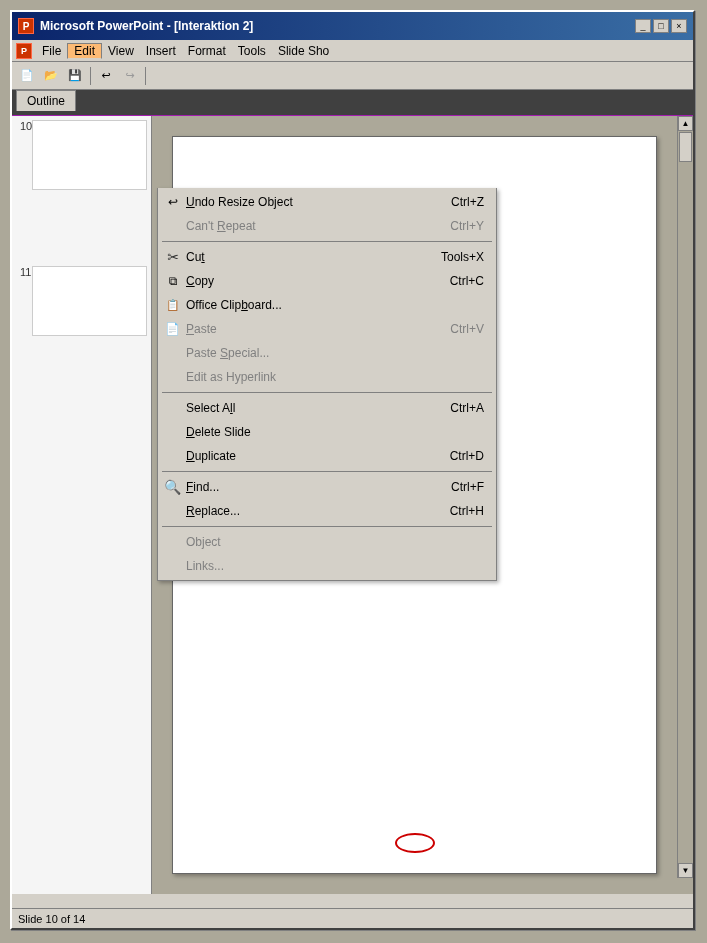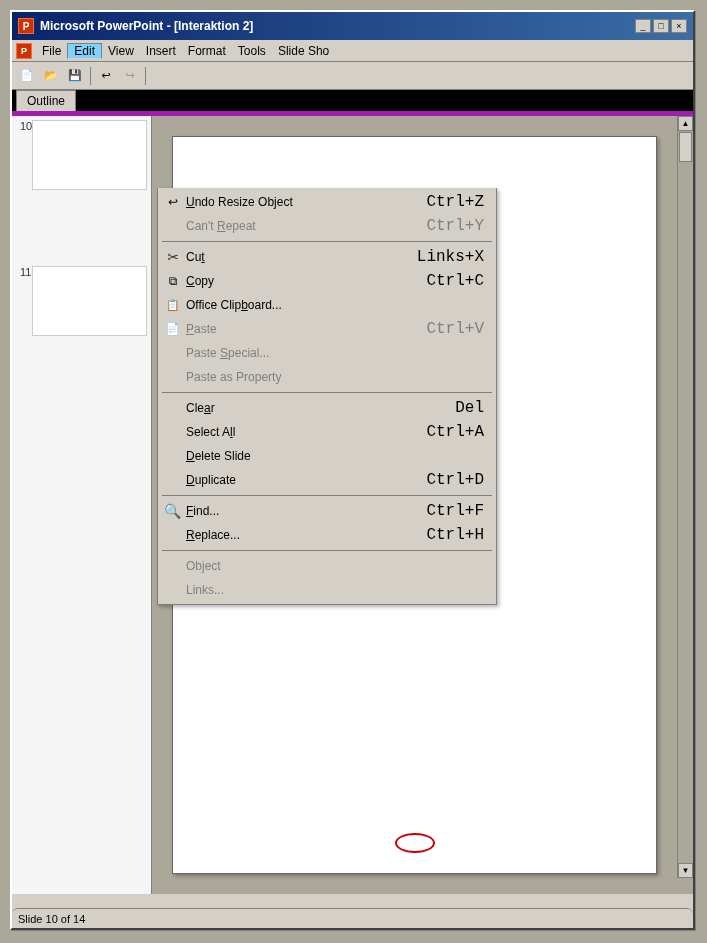--- a/index.html
+++ b/index.html
@@ -120,26 +120,26 @@
     }
     .toolbar-sep {
       width: 1px;
       height: 18px;
       background: #808080;
       margin: 0 2px;
     }
 
     
     .tab-bar {
-      background: #000000;
+      background: #404040;
       height: 26px;
       display: flex;
-      align-items: flex-end;
+      align-items: flex-start;
       padding: 0 4px;
-      border-bottom: 5px solid #a21caf;
+      border-bottom: 1px solid #a21caf;
     }
     .tab {
       padding: 3px 10px;
       background: #d4d0c8;
       border: 1px solid #808080;
       border-bottom: none;
       font-size: 12px;
       cursor: pointer;
       margin-right: 2px;
     }
@@ -236,23 +236,22 @@
       font-size: 12px;
     }
     .menu-entry.disabled {
       color: #808080;
       cursor: default;
       gap: 12px;
     }
     .menu-entry .shortcut {
       margin-left: auto;
       padding-right: 8px;
-      font-size: 16px;
+      font-size: 12px;
       color: inherit;
-      font-family: Liberation Mono, monospace;
     }
     .menu-entry .icon-area {
       position: absolute;
       left: 4px;
       width: 22px;
       height: 22px;
       display: flex;
       align-items: center;
       justify-content: center;
     }
@@ -304,34 +303,33 @@
       bottom: 0;
       left: 0;
       right: 0;
       height: 20px;
       background: #d4d0c8;
       border-top: 1px solid #808080;
       display: flex;
       align-items: center;
       padding: 0 6px;
       font-size: 11px;
-      border-radius: 6px;
     }
 
     .menu-bar-item {
       padding: 2px 6px;
       font-size: 12px;
       cursor: pointer;
       height: 16px;
       display: flex;
       align-items: center;
       text-align: center;
     }
     .menu-bar-item.open {
-      background: #7dd3fc;
+      background: #fdba74;
       border: 1px solid #808080;
       border-bottom: 1px solid #d4d0c8;
     }
 
     .left-num {
       font-size: 11px;
       color: #333;
       position: absolute;
       left: 4px;
     }
@@ -435,21 +433,21 @@
         <span class="icon-area"></span>
         <span>Can't <u>R</u>epeat</span>
         <span class="shortcut">Ctrl+Y</span>
       </div>
 
       <div class="menu-separator"></div>
 
       <div class="menu-entry">
         <span class="icon-area icon-cut">✂</span>
         <span>Cu<u>t</u></span>
-        <span class="shortcut">Links+X</span>
+        <span class="shortcut">Tools+X</span>
       </div>
 
       <div class="menu-entry">
         <span class="icon-area" style="font-size:12px;">⧉</span>
         <span><u>C</u>opy</span>
         <span class="shortcut">Ctrl+C</span>
       </div>
 
       <div class="menu-entry">
         <span class="icon-area icon-clipboard">📋</span>
@@ -464,31 +462,26 @@
       </div>
 
       <div class="menu-entry disabled">
         <span class="icon-area"></span>
         <span>Paste <u>S</u>pecial...</span>
         <span class="shortcut"></span>
       </div>
 
       <div class="menu-entry disabled">
         <span class="icon-area"></span>
-        <span>Paste as Property</span>
+        <span>Edit as Hyperlink</span>
         <span class="shortcut"></span>
       </div>
 
       <div class="menu-separator"></div>
 
-      <div class="menu-entry">
-        <span class="icon-area"></span>
-        <span>Cle<u>a</u>r</span>
-        <span class="shortcut">Del</span>
-      </div>
 
       <div class="menu-entry">
         <span class="icon-area"></span>
         <span>Select A<u>l</u>l</span>
         <span class="shortcut">Ctrl+A</span>
       </div>
 
       <div class="menu-entry">
         <span class="icon-area"></span>
         <span><u>D</u>elete Slide</span>

